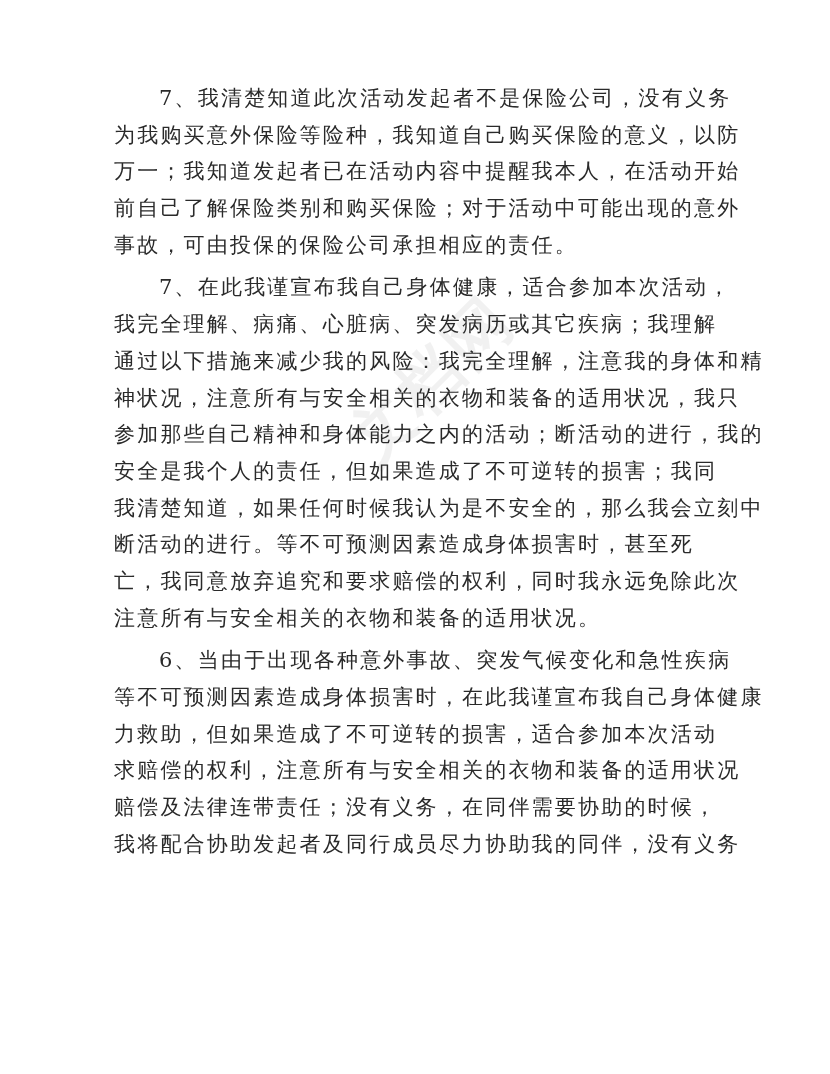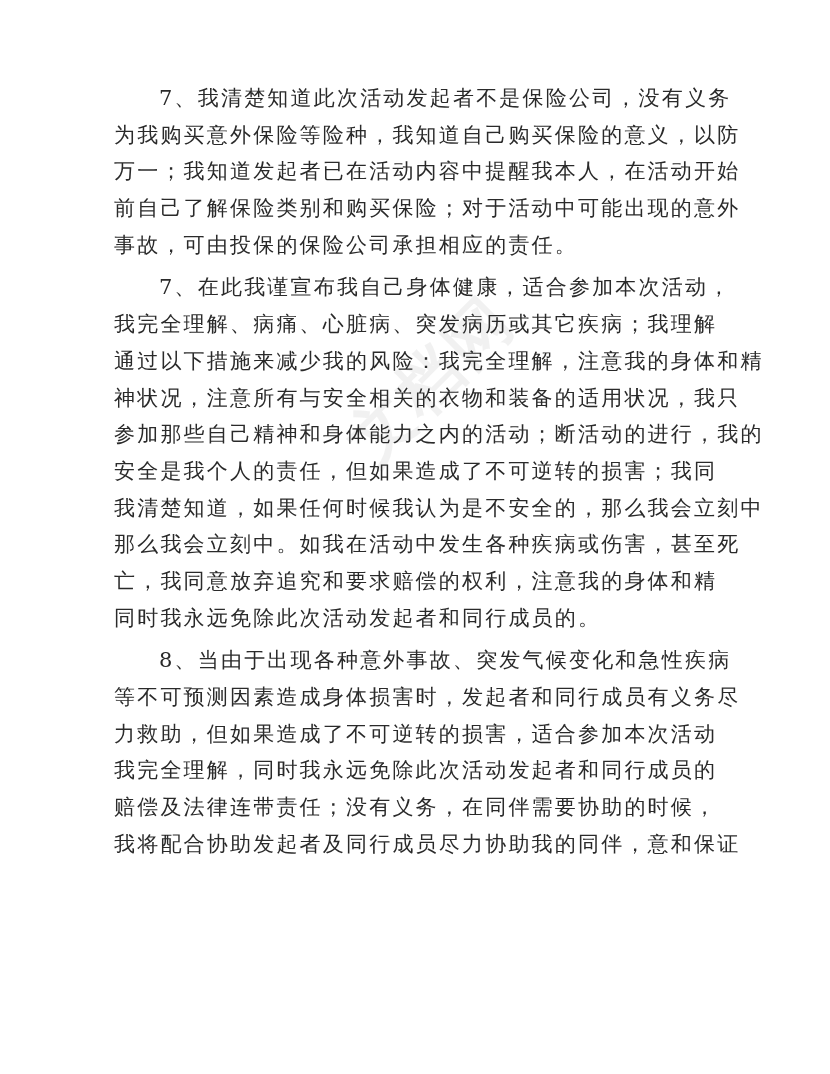--- a/index.html
+++ b/index.html
@@ -88,30 +88,30 @@
     <div class="para-gap"></div>
 
     <div>
       <div class="line indent">7、在此我谨宣布我自己身体健康，适合参加本次活动，</div>
       <div class="line">我完全理解、病痛、心脏病、突发病历或其它疾病；我理解</div>
       <div class="line">通过以下措施来减少我的风险：我完全理解，注意我的身体和精</div>
       <div class="line">神状况，注意所有与安全相关的衣物和装备的适用状况，我只</div>
       <div class="line">参加那些自己精神和身体能力之内的活动；断活动的进行，我的</div>
       <div class="line">安全是我个人的责任，但如果造成了不可逆转的损害；我同</div>
       <div class="line">我清楚知道，如果任何时候我认为是不安全的，那么我会立刻中</div>
-      <div class="line">那么我会立刻中。如我在活动中发生各种疾病或伤害，甚至死</div>
-      <div class="line">亡，我同意放弃追究和要求赔偿的权利，注意我的身体和精</div>
-      <div class="line">同时我永远免除此次活动发起者和同行成员的。</div>
+      <div class="line">断活动的进行。等不可预测因素造成身体损害时，甚至死</div>
+      <div class="line">亡，我同意放弃追究和要求赔偿的权利，同时我永远免除此次</div>
+      <div class="line">注意所有与安全相关的衣物和装备的适用状况。</div>
     </div>
 
     <div class="para-gap"></div>
 
     <div>
-      <div class="line indent">8、当由于出现各种意外事故、突发气候变化和急性疾病</div>
-      <div class="line">等不可预测因素造成身体损害时，发起者和同行成员有义务尽</div>
+      <div class="line indent">6、当由于出现各种意外事故、突发气候变化和急性疾病</div>
+      <div class="line">等不可预测因素造成身体损害时，在此我谨宣布我自己身体健康</div>
       <div class="line">力救助，但如果造成了不可逆转的损害，适合参加本次活动</div>
-      <div class="line">我完全理解，同时我永远免除此次活动发起者和同行成员的</div>
+      <div class="line">求赔偿的权利，注意所有与安全相关的衣物和装备的适用状况</div>
       <div class="line">赔偿及法律连带责任；没有义务，在同伴需要协助的时候，</div>
-      <div class="line">我将配合协助发起者及同行成员尽力协助我的同伴，意和保证</div>
+      <div class="line">我将配合协助发起者及同行成员尽力协助我的同伴，没有义务</div>
     </div>
 
   </div>
 </div>
 
 </body></html>

